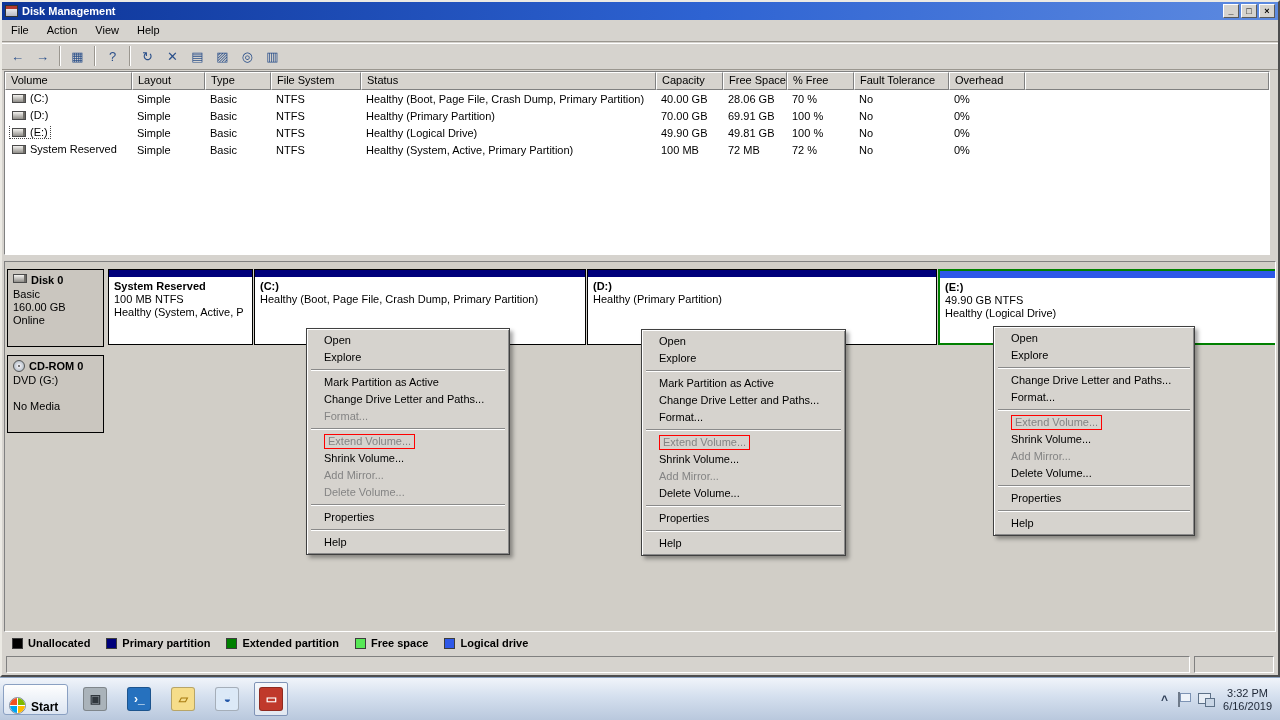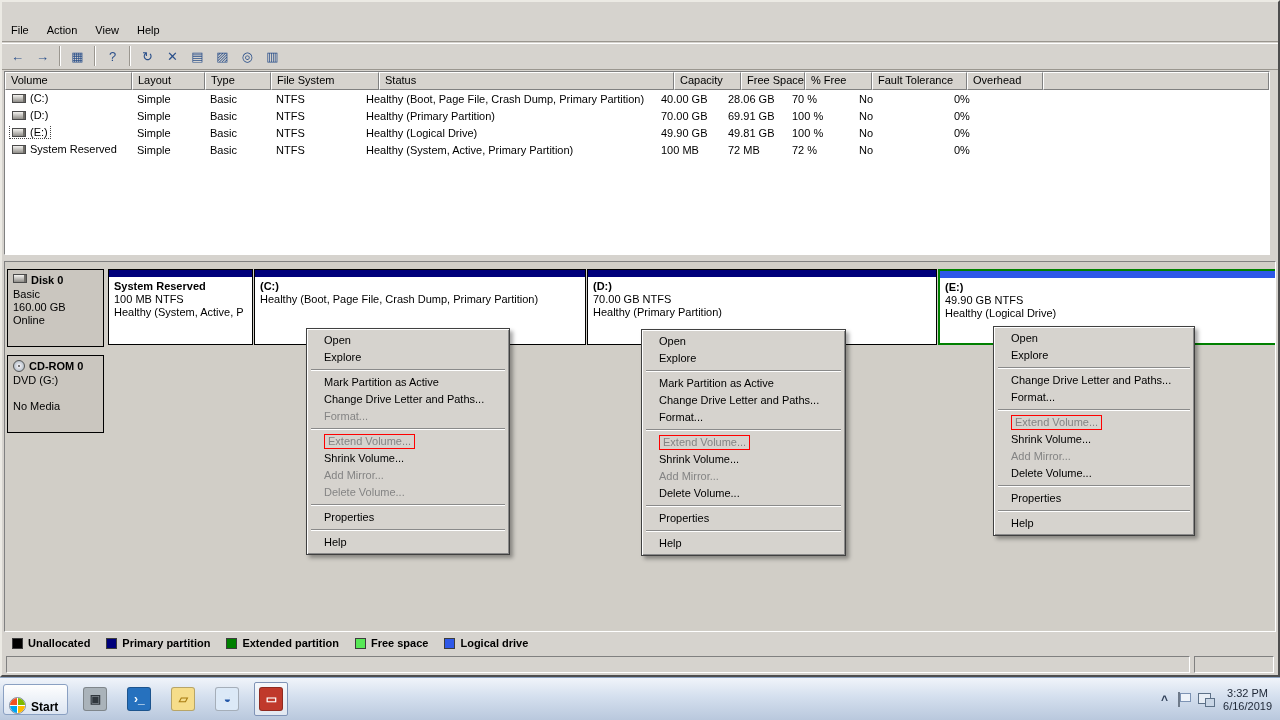--- a/index.html
+++ b/index.html
@@ -107,20 +107,29 @@
   .net-icon::after { content:""; position:absolute; left:7px; top:5px; width:8px; height:7px;
                      background:#c9d6e6; border:1px solid #5d7188; }
   .clock { text-align:center; line-height:13px; color:#1d2635; }
 </style>
 </head>
 <body>
 
 <div class="app">
   <div class="window">
 
+    <div class="titlebar">
+      <div class="app-icon"></div>
+      <div class="title-text">Disk Management</div>
+      <div class="tb-btns">
+        <div class="tbtn">_</div>
+        <div class="tbtn">□</div>
+        <div class="tbtn">×</div>
+      </div>
+    </div>
 
     <div class="menubar">
         <div class="menu-item">File</div>
         <div class="menu-item">Action</div>
         <div class="menu-item">View</div>
         <div class="menu-item">Help</div>
       </div>
     <div class="toolbar">
         <div class="tool-btn">←</div>
         <div class="tool-btn">→</div>
@@ -135,21 +144,21 @@
         <div class="tool-btn">▨</div>
         <div class="tool-btn">◎</div>
         <div class="tool-btn">▥</div>
       </div>
 
     <div class="volpane">
       <div class="vheader">
           <div class="vh-cell" style="width: 127px;">Volume</div>
           <div class="vh-cell" style="width: 73px;">Layout</div>
           <div class="vh-cell" style="width: 66px;">Type</div>
-          <div class="vh-cell" style="width: 108px;">File System</div>
+          <div class="vh-cell" style="width: 90px;">File System</div>
           <div class="vh-cell" style="width: 295px;">Status</div>
           <div class="vh-cell" style="width: 67px;">Capacity</div>
           <div class="vh-cell" style="width: 64px;">Free Space</div>
           <div class="vh-cell" style="width: 67px;">% Free</div>
           <div class="vh-cell" style="width: 95px;">Fault Tolerance</div>
           <div class="vh-cell" style="width: 76px;">Overhead</div>
           <div class="vh-cell" style="flex: 1 1 0%;"></div>
         </div>
       <div class="vbody">
           <div class="vrow">
@@ -241,21 +250,20 @@
               <div class="p-strip" style="background: rgb(0, 0, 122);"></div>
               <div class="p-body">
                 <div class="p-title">(C:)</div>
                 <div class="p-line">Healthy (Boot, Page File, Crash Dump, Primary Partition)</div>
               </div>
             </div>
             <div class="partition" style="left: 481px; width: 350px;">
               <div class="p-strip" style="background: rgb(0, 0, 122);"></div>
               <div class="p-body">
                 <div class="p-title">(D:)</div>
-                <div class="p-line">70.00 GB NTFS</div>
                 <div class="p-line">Healthy (Primary Partition)</div>
               </div>
             </div>
             <div class="partition extended-frame" style="left: 832px; width: 341px;">
               <div class="p-strip" style="background: rgb(46, 88, 232);"></div>
               <div class="p-body">
                 <div class="p-title">(E:)</div>
                 <div class="p-line">49.90 GB NTFS</div>
                 <div class="p-line">Healthy (Logical Drive)</div>
               </div>

